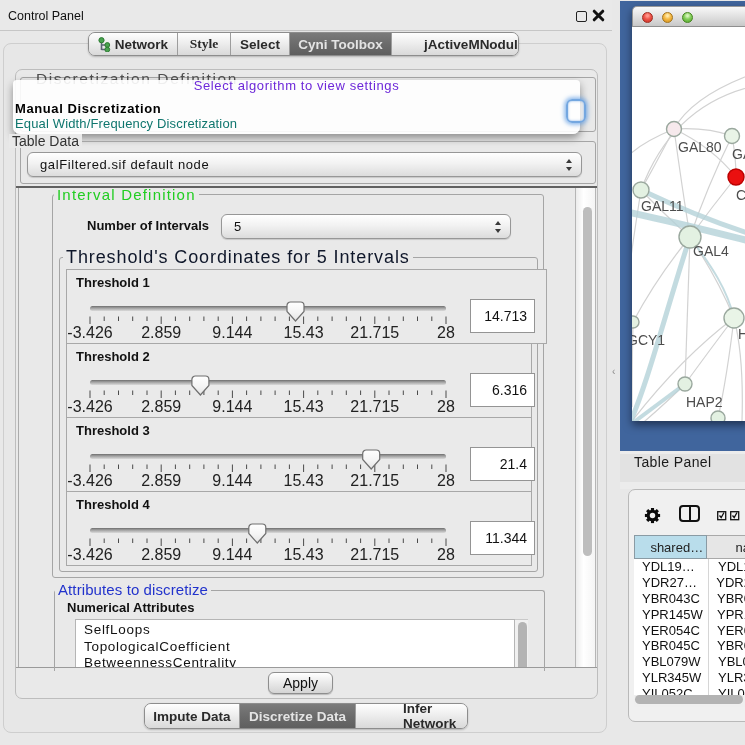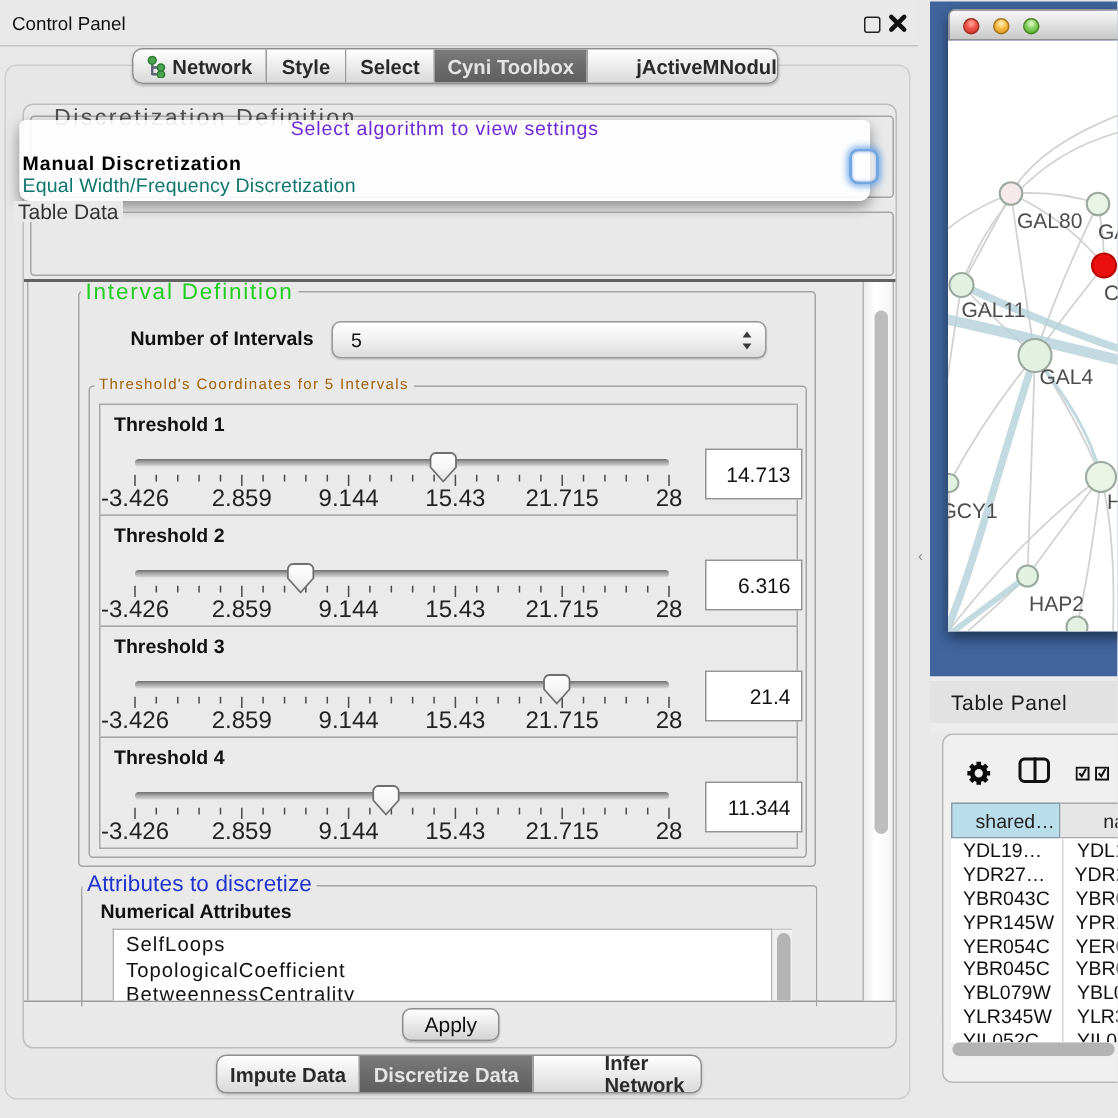--- a/index.html
+++ b/index.html
@@ -42,57 +42,61 @@
 
 <div class="seg" style="left:88px;top:32px;">
   <div class="sg" style="width:89px;">
     <svg width="13" height="15" viewBox="0 0 13 15" style="margin-right:4px;">
           <path d="M3.5 5 V13 M3.5 8 H8.5 M3.5 12.5 H8.5" stroke="#5a6273" stroke-width="1.6" fill="none"></path>
           <circle cx="3.5" cy="3.2" r="2.6" fill="#4aa34f" stroke="#2c7a33" stroke-width="1"></circle>
           <circle cx="9.3" cy="8" r="2.4" fill="#4aa34f" stroke="#2c7a33" stroke-width="1"></circle>
           <circle cx="9.3" cy="12.6" r="2.4" fill="#4aa34f" stroke="#2c7a33" stroke-width="1"></circle>
         </svg>
     Network</div>
-  <div class="sg" style="width:53px;">Style</div>
+  <div class="sg" style="width:53px;font-family:Liberation Serif, serif;">Style</div>
   <div class="sg" style="width:59px;">Select</div>
   <div class="sg sel" style="width:102px;">Cyni Toolbox</div>
   <div class="sg" style="width:126px;">jActiveMNodules</div>
 </div>
 
 <div class="groupbox" style="left:20px;top:77px;width:574px;height:53px;"></div>
 <div class="grouptitle" style="left:33px;top:72px;color:#4f4f4f;font-size:15.5px;letter-spacing:1.6px;background:none;">Discretization Definition</div>
 
 <div class="abs" style="left:13px;top:80px;width:567px;height:54px;border-radius:4px 4px 7px 7px;background:rgba(255,255,255,0.9);box-shadow:0 4px 9px rgba(0,0,0,0.4);"></div>
 <div class="abs" style="left:13px;top:79px;width:567px;height:13px;font-size:13px;letter-spacing:0.6px;color:#6d28d9;text-align:center;line-height:13px;">Select algorithm to view settings</div>
 <div class="abs" style="left:15px;top:102px;font-size:13px;letter-spacing:0.6px;font-weight:bold;color:#000;line-height:14px;">Manual Discretization</div>
 <div class="abs" style="left:15px;top:117px;font-size:13px;letter-spacing:0.15px;color:#0f766e;line-height:13px;">Equal Width/Frequency Discretization</div>
 <div class="abs" style="left:566px;top:99px;width:20px;height:24px;border:2.5px solid #74a7e0;border-radius:6px;background:rgba(255,255,255,0.6);box-shadow:0 0 4px 1.5px rgba(100,160,230,0.8), inset 0 0 2px 0.5px rgba(100,160,230,0.5);box-sizing:border-box;"></div>
 
 <div class="groupbox" style="left:20px;top:141px;width:574px;height:41px;"></div>
 <div class="grouptitle" style="left:9px;top:134px;color:#333;">Table Data</div>
+<div class="combo" style="left:27px;top:152px;width:553px;height:23px;">
+  <div class="ctext" style="letter-spacing:0.6px;">galFiltered.sif default node</div>
+      <div class="carr"></div>
+</div>
 
 <div class="abs" style="left:16px;top:186px;width:581px;height:2px;background:#616161;"></div>
 <div class="abs" style="left:18px;top:188px;width:1px;height:479px;background:#ababab;"></div>
 <div class="abs" style="left:16px;top:667px;width:581px;height:1px;background:#9a9a9a;"></div>
 
 <div class="abs" style="left:575px;top:188px;width:21px;height:479px;background:linear-gradient(90deg,#ececec 0%,#ffffff 40%,#f4f4f4 100%);border-left:1px solid #b5b5b5;border-right:1px solid #b5b5b5;box-sizing:border-box;"></div>
 <div class="abs" style="left:582.5px;top:207px;width:9px;height:349px;border-radius:4.5px;background:#bdbdbd;"></div>
 
 <div class="groupbox" style="left:52px;top:194px;width:490px;height:382px;"></div>
 <div class="grouptitle" style="left:54px;top:188px;color:#21cd21;font-size:15px;letter-spacing:1.2px;">Interval Definition</div>
 <div class="abs" style="left:87px;top:214px;height:23px;display:flex;align-items:center;font-size:13px;font-weight:bold;color:#111;">Number of Intervals</div>
 <div class="combo" style="left:221px;top:214px;width:288px;height:23px;">
   <div class="ctext">5</div>
       <div class="carr"></div>
 </div>
 
 <div class="groupbox" style="left:59px;top:257px;width:477px;height:313px;"></div>
-<div class="grouptitle" style="left:63px;top:250px;color:#a16207;font-size:10px;letter-spacing:0.9px;">Threshold's Coordinates for 5 Intervals</div>
-
-<div class="tpanel" style="top:269px;">
+<div class="grouptitle" style="left:63px;top:250px;color:#0f172a;font-size:18px;letter-spacing:0.9px;">Threshold's Coordinates for 5 Intervals</div>
+
+<div class="tpanel" style="top:269px;padding-left:15px;">
   <div class="tlabel">Threshold 1</div>
   <div class="track"></div>
   <svg class="abs" style="left:0;top:0;" width="464" height="73" viewBox="0 0 464 73">
     <line x1="23.0" y1="46.5" x2="23.0" y2="54" stroke="#4a4a4a" stroke-width="1"></line>
         <line x1="37.2" y1="46.5" x2="37.2" y2="51" stroke="#4a4a4a" stroke-width="1"></line>
         <line x1="51.5" y1="46.5" x2="51.5" y2="51" stroke="#4a4a4a" stroke-width="1"></line>
         <line x1="65.7" y1="46.5" x2="65.7" y2="51" stroke="#4a4a4a" stroke-width="1"></line>
         <line x1="80.0" y1="46.5" x2="80.0" y2="51" stroke="#4a4a4a" stroke-width="1"></line>
         <line x1="94.2" y1="46.5" x2="94.2" y2="54" stroke="#4a4a4a" stroke-width="1"></line>
         <line x1="108.4" y1="46.5" x2="108.4" y2="51" stroke="#4a4a4a" stroke-width="1"></line>
@@ -352,21 +356,21 @@
         <text x="61" y="229">GAL4</text>
         <text x="-5" y="318">GCY1</text>
         <text x="106" y="312">H</text>
         <text x="54" y="380">HAP2</text>
       </g>
     </svg>
   </div>
 </div>
 
 <div class="abs" style="left:620px;top:451px;width:125px;height:3px;background:#ececec;"></div>
-<div class="abs" style="left:620px;top:454px;width:125px;height:28px;background:#e2e2e2;display:flex;align-items:center;">
+<div class="abs" style="left:620px;top:454px;width:125px;height:28px;background:#e2e2e2;display:flex;">
       <span style="margin-left:14px;font-size:14px;letter-spacing:0.4px;color:#1b1b1b;">Table Panel</span>
     </div>
 <div class="abs" style="left:620px;top:482px;width:125px;height:7px;background:#ececec;"></div>
 
 <div class="abs" style="left:628px;top:489px;width:122px;height:233px;border:1px solid #b9b9b9;border-radius:7px 0 0 7px;background:#f0f0f0;box-sizing:border-box;overflow:hidden;">
 
   <svg class="abs" style="left:15px;top:17px;" width="17" height="17" viewBox="-8.5 -8.5 17 17">
         <circle r="4.3" fill="none" stroke="#0b0b0b" stroke-width="3.1"></circle>
         <line x1="0.00" y1="-4.00" x2="0.00" y2="-7.60" stroke="#0b0b0b" stroke-width="3.1"></line>
         <line x1="2.83" y1="-2.83" x2="5.37" y2="-5.37" stroke="#0b0b0b" stroke-width="3.1"></line>

